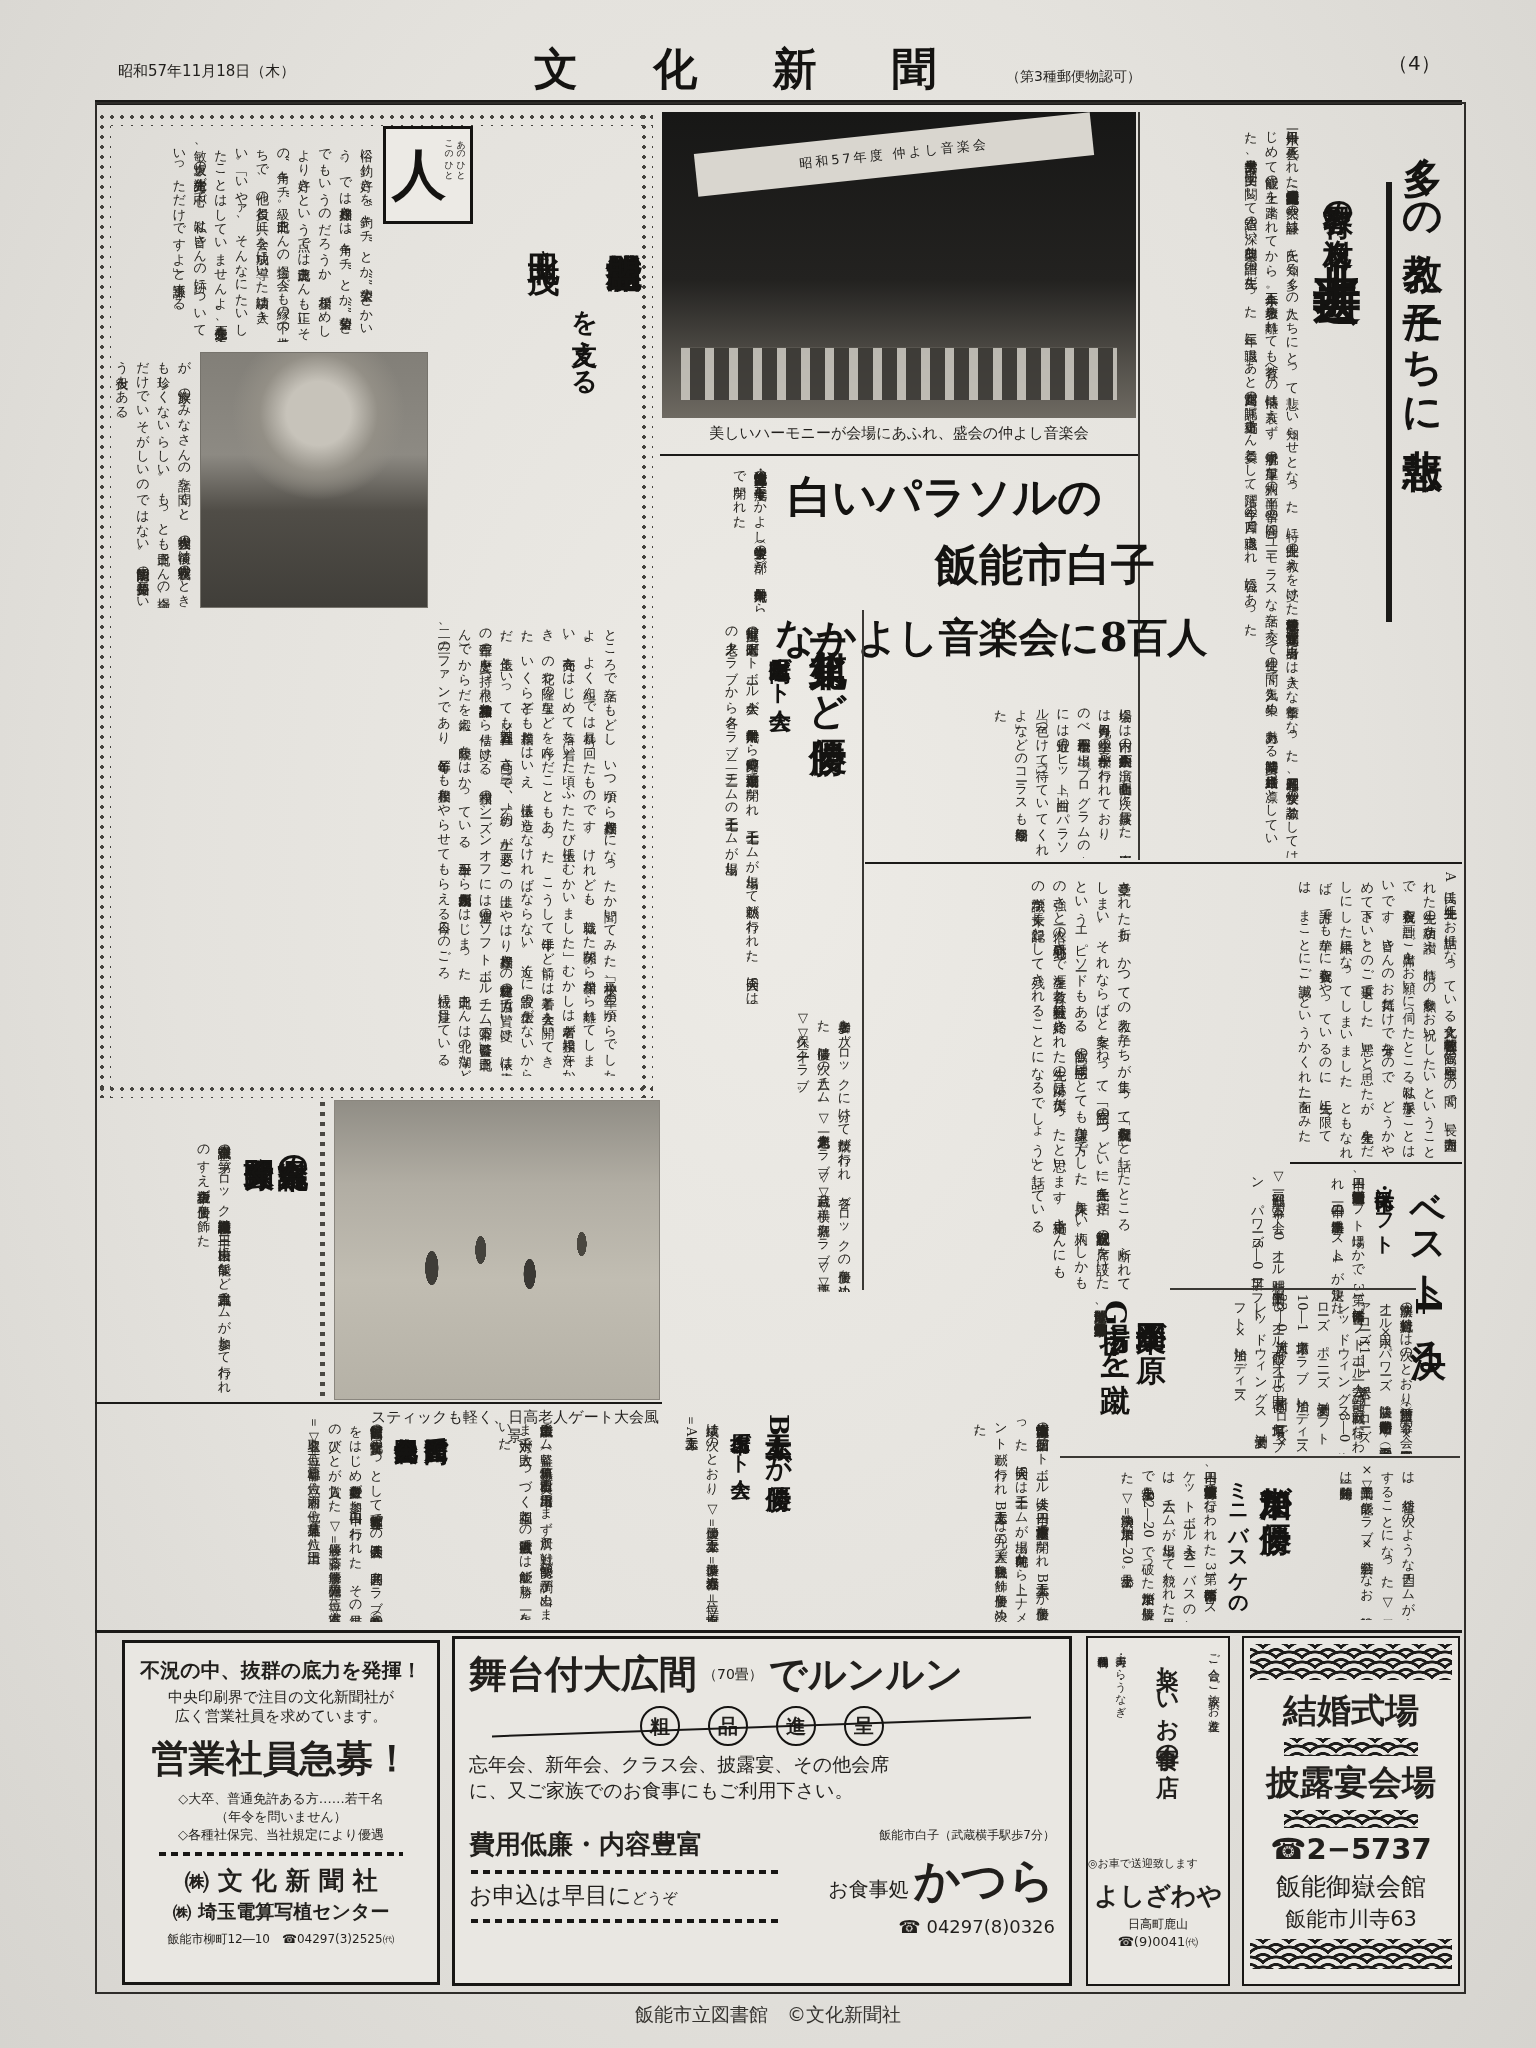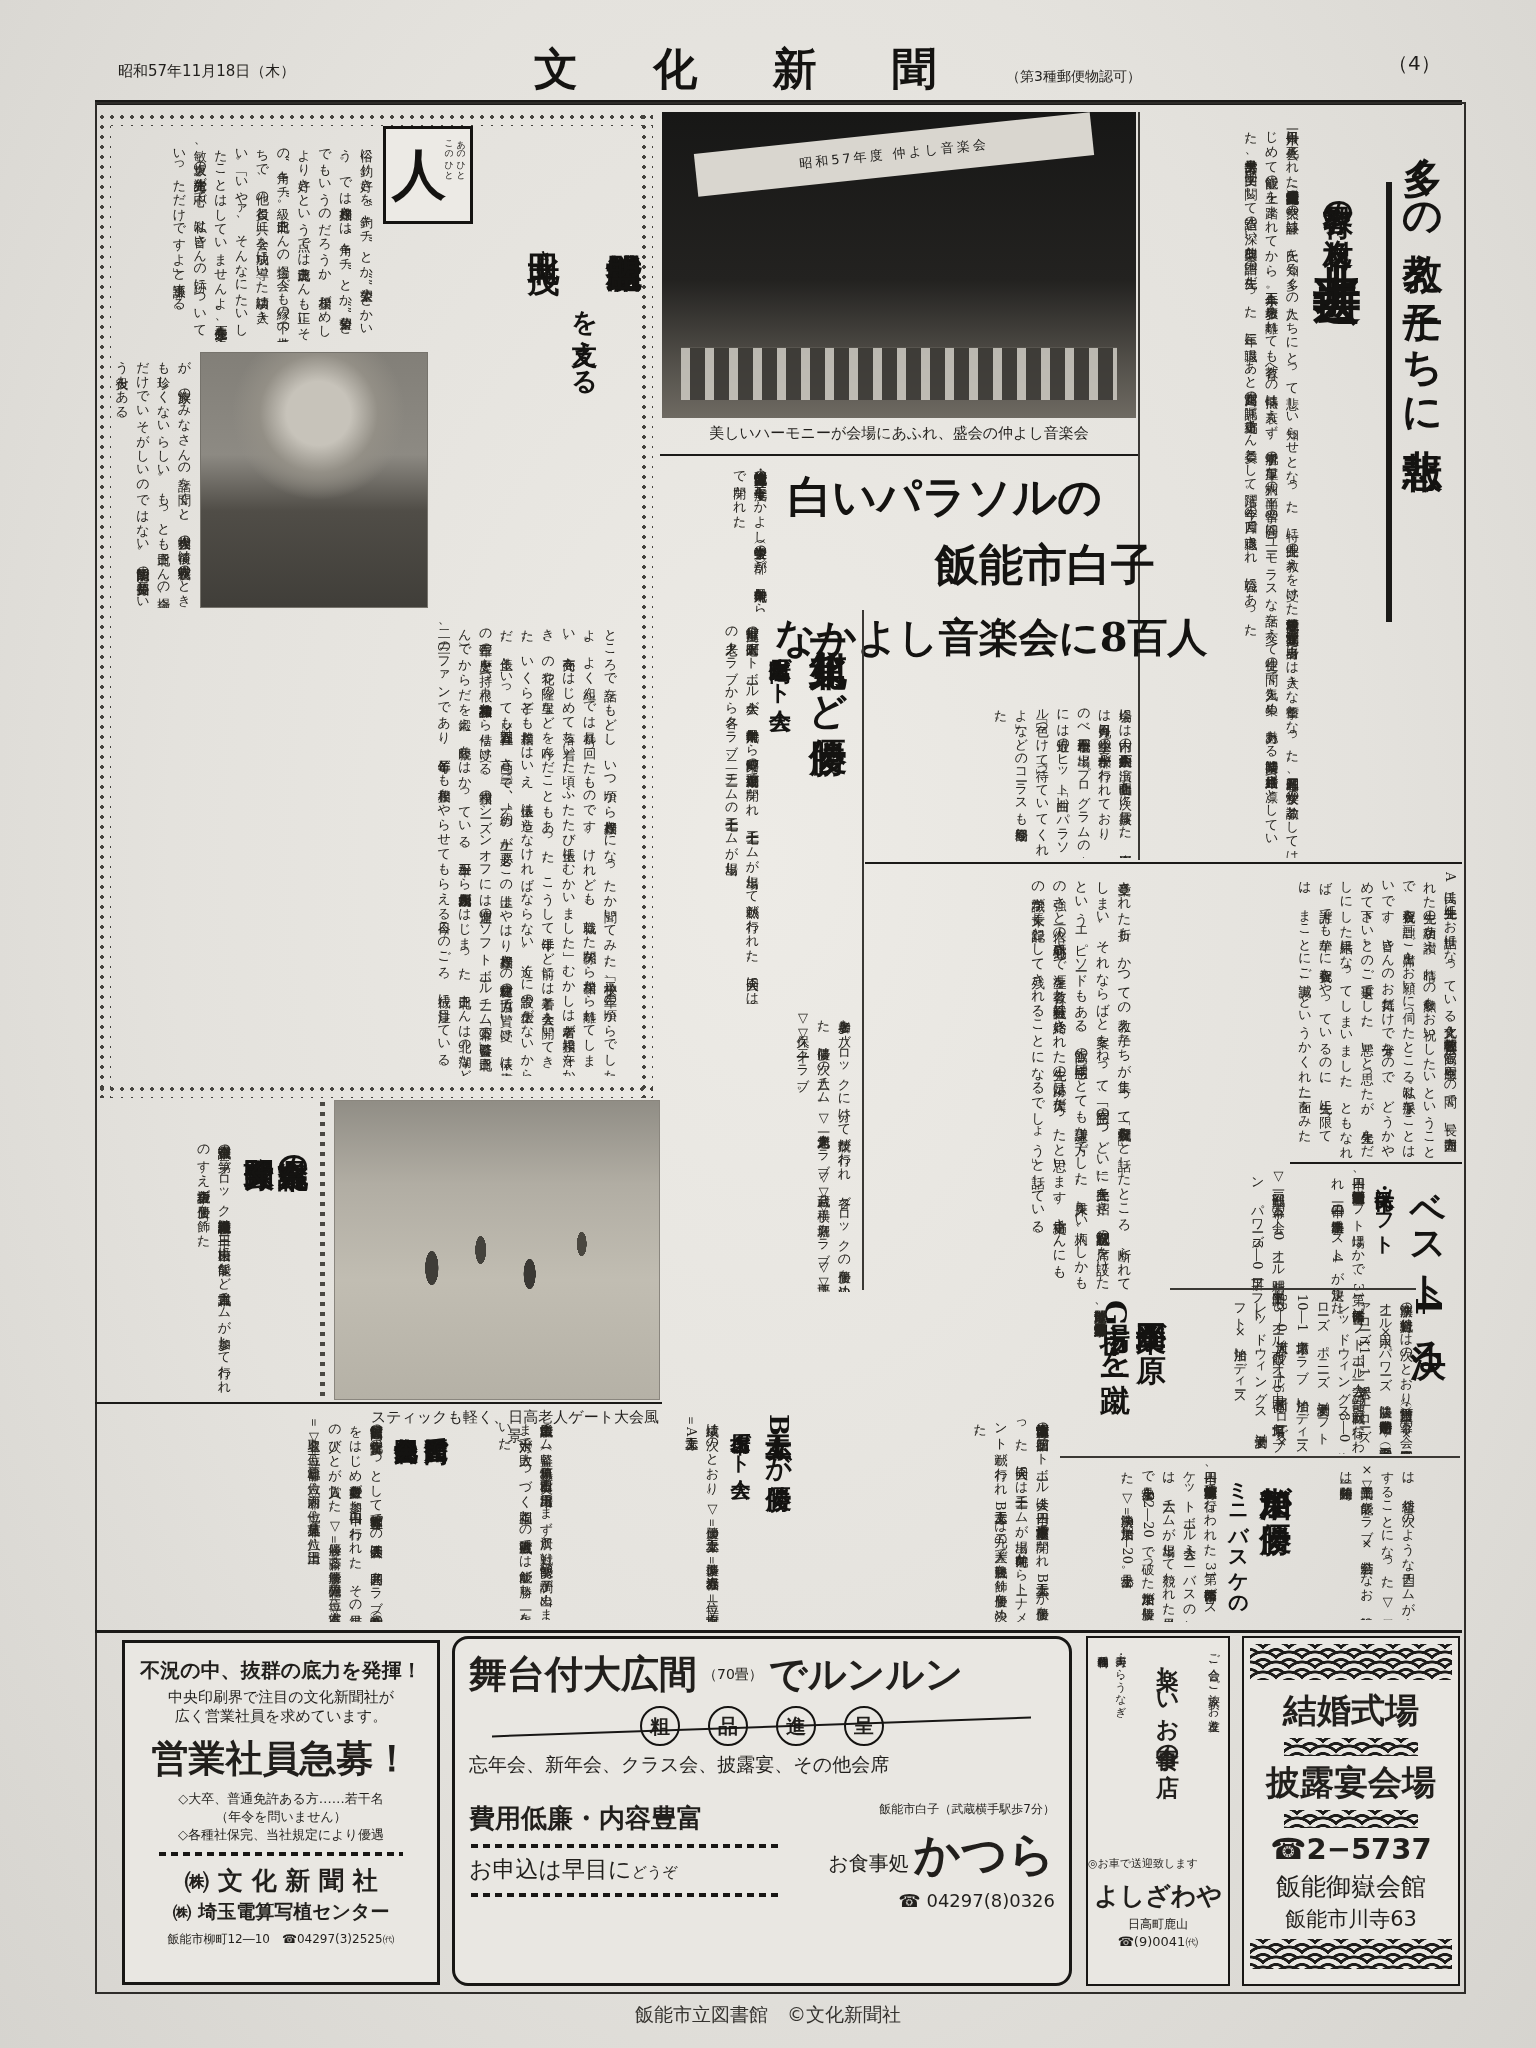--- a/index.html
+++ b/index.html
@@ -148,34 +148,35 @@
     <div style="font-size:37px;font-weight:bold;margin:8px 0 6px;font-family:'DejaVu Serif',serif;">営業社員急募！</div>
     <div style="font-size:13px;">◇大卒、普通免許ある方……若干名</div>
     <div style="font-size:13px;">（年令を問いません）</div>
     <div style="font-size:13px;">◇各種社保完、当社規定により優遇</div>
     <div class="wavy" style="height:4px;margin:8px 24px;"></div>
     <div style="font-size:25px;font-weight:bold;">㈱ 文 化 新 聞 社</div>
     <div style="font-size:19px;font-weight:bold;margin-top:2px;">㈱ 埼玉電算写植センター</div>
     <div style="font-size:12px;margin-top:6px;">飯能市柳町12―10　☎04297(3)2525㈹</div>
   </div>
 
-  <div class="abs adbox" style="left:452px;top:1636px;width:620px;height:350px;padding:10px 14px;border-radius:16px;">
+  <div class="abs adbox" style="left:452px;top:1636px;width:620px;height:350px;padding:10px 14px;">
     <div style="display:flex;align-items:center;gap:6px;">
       <span style="font-size:38px;font-weight:bold;font-family:'DejaVu Serif',serif;">舞台付大広間</span>
       <span style="font-size:14px;">（70畳）</span>
       <span style="font-size:38px;font-weight:bold;">でルンルン</span>
     </div>
     <div class="center" style="margin:6px 0 4px;position:relative;">
       <div class="abs" style="left:4%;top:50%;width:92%;height:0;border-top:2px solid #181715;transform:skewY(-2deg);"></div>
       <span class="gift">粗</span>
       <span class="gift">品</span>
       <span class="gift">進</span>
       <span class="gift">呈</span>
     </div>
     <div style="font-size:19px;margin-top:6px;">忘年会、新年会、クラス会、披露宴、その他会席</div>
+    <div style="font-size:19px;">に、又ご家族でのお食事にもご利用下さい。</div>
     <div style="display:flex;justify-content:space-between;margin-top:23px;">
       <div style="width:54%;">
         <div style="font-size:26px;font-weight:bold;">費用低廉・内容豊富</div>
         <div class="wavy" style="height:4px;margin:8px 6px 6px 2px;"></div>
         <div style="font-size:23px;font-weight:normal;"><span>お申込は早目に</span><span style="font-size:15px;">どうぞ</span></div>
         <div class="wavy" style="height:4px;margin:8px 6px 0 2px;"></div>
       </div>
       <div style="width:44%;text-align:right;">
         <div style="font-size:12px;">飯能市白子（武蔵横手駅歩7分）</div>
         <div style="margin-top:6px;">

